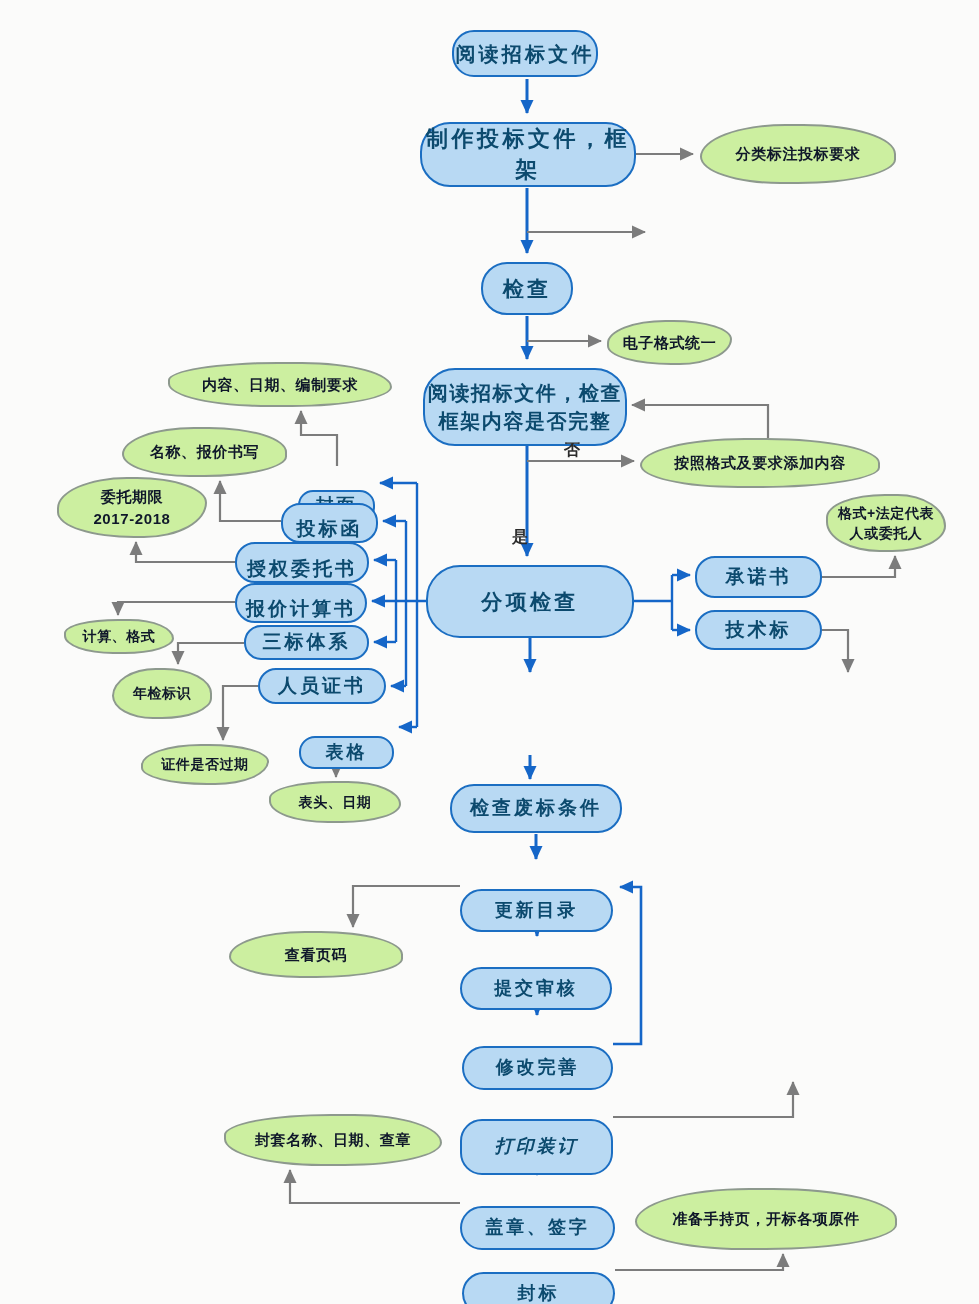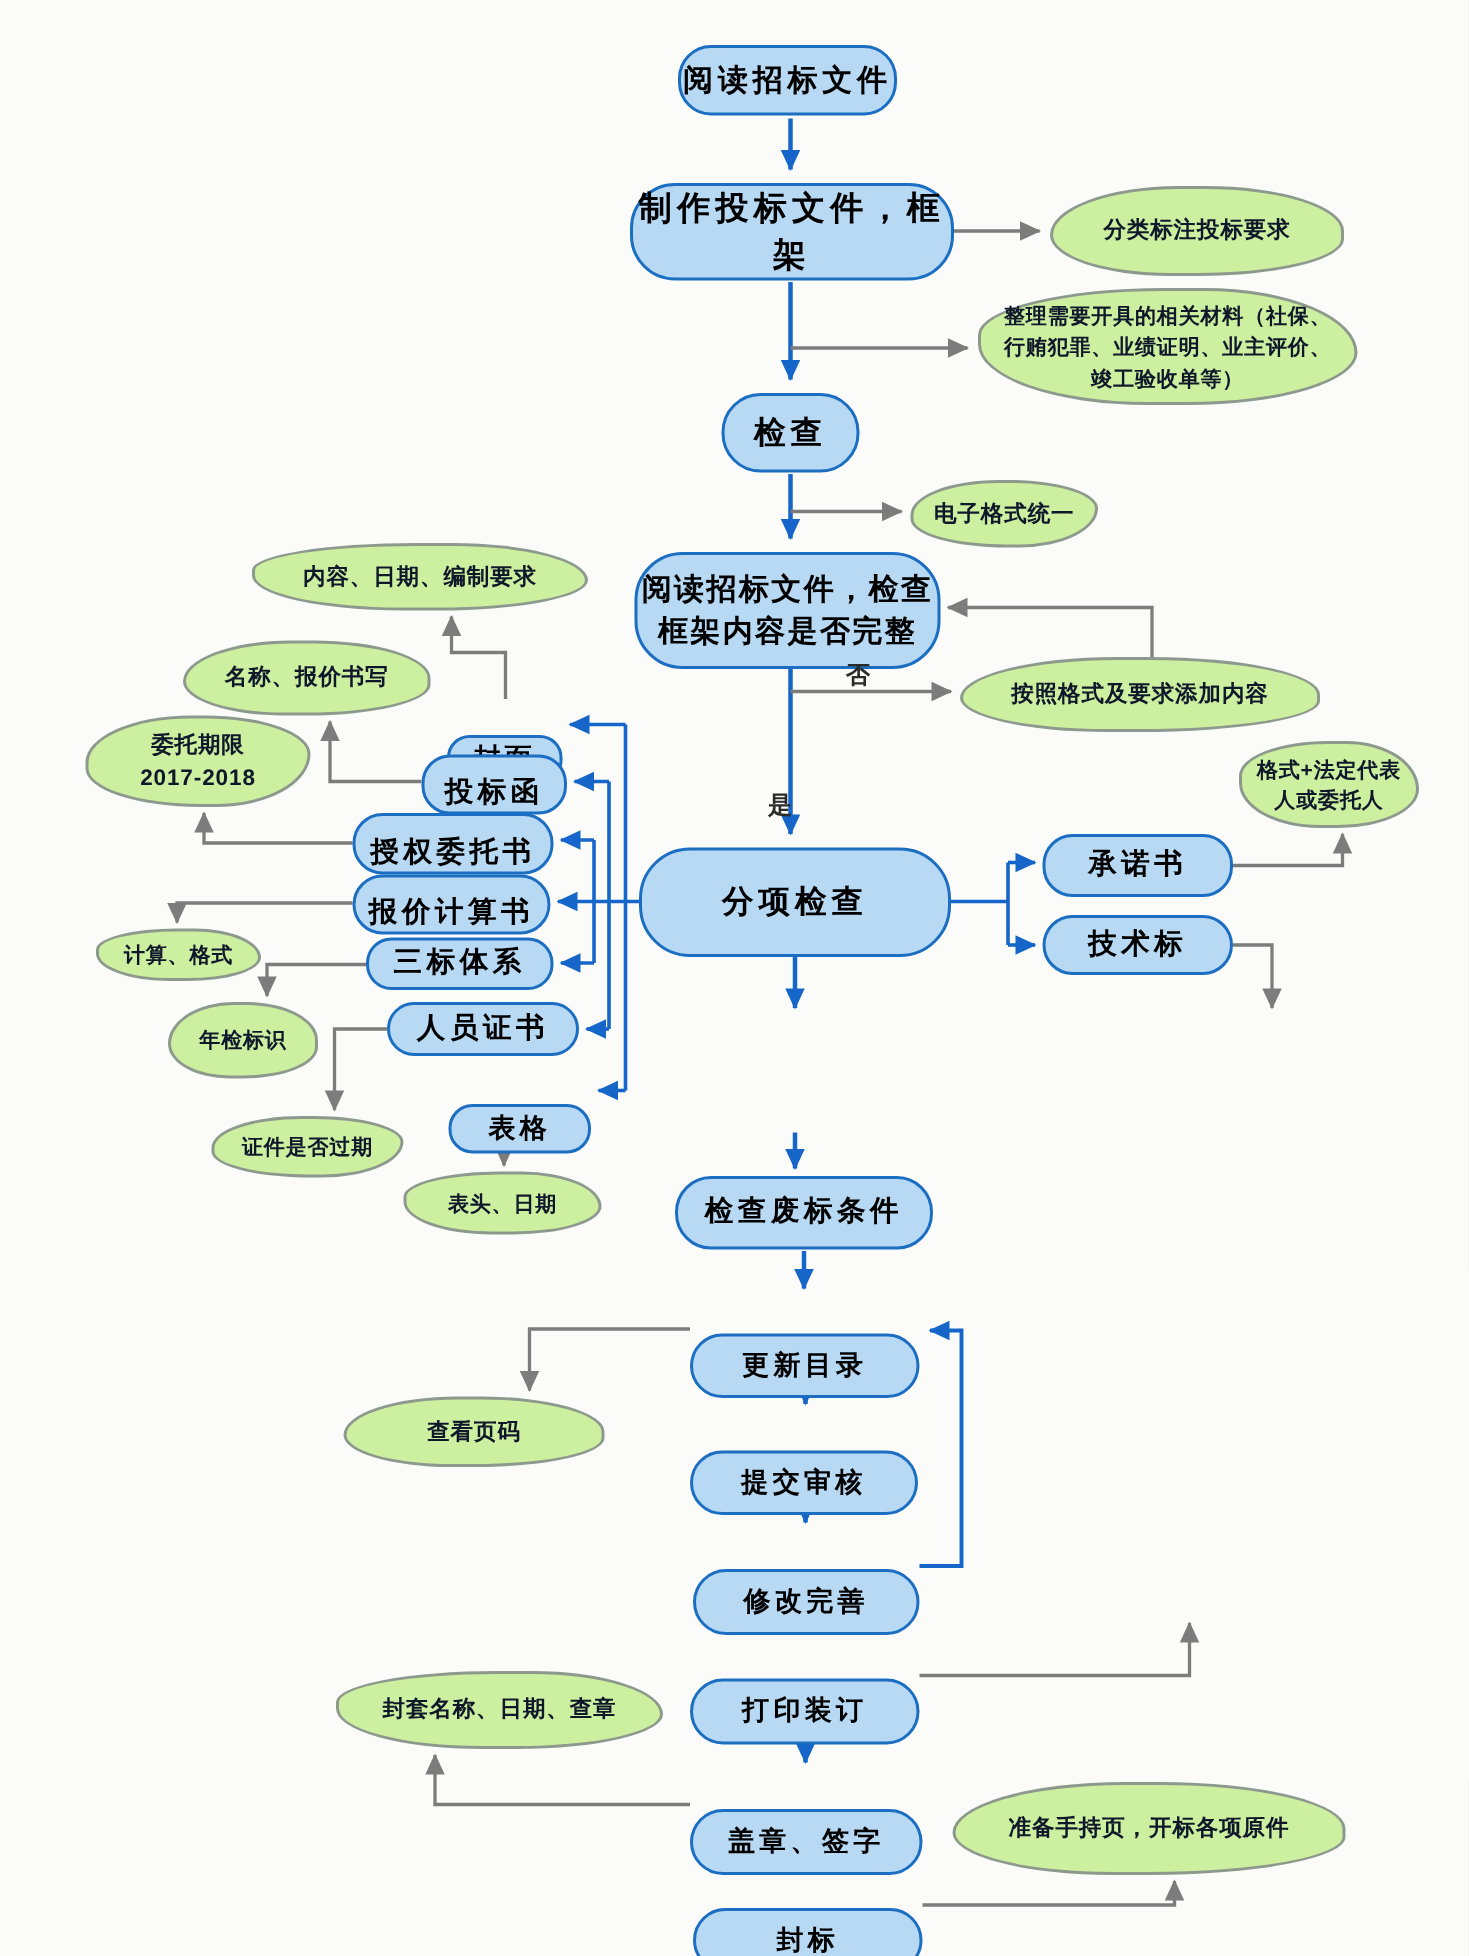--- a/index.html
+++ b/index.html
@@ -6,21 +6,21 @@
   #canvas{
     position:relative;width:979px;height:1304px;margin:0 auto;
     background:#fbfbfa;overflow:hidden;
     font-family:"Liberation Sans","DejaVu Sans",sans-serif;
   }
   #edges{position:absolute;left:0;top:0;pointer-events:none;}
   .bnode{
     position:absolute;box-sizing:border-box;
     background:#b8d9f3;border:2.5px solid #1b6ec2;border-radius:22px;
     display:flex;align-items:center;justify-content:center;
-    font-weight:bold;color:#000000;text-align:center;
+    font-weight:bold;color:#0c4a6e;text-align:center;
     white-space:pre-line;letter-spacing:0.16em;line-height:1.4;
   }
   .bnode.low{align-items:flex-end;padding-bottom:1px;line-height:1.1;}
   .cloud{
     position:absolute;box-sizing:border-box;
     background:#ccefa0;border:2px solid #8d998d;
     display:flex;align-items:center;justify-content:center;
     font-weight:600;color:#0f172a;text-align:center;
     white-space:pre-line;line-height:1.45;letter-spacing:0.04em;
   }
@@ -110,39 +110,36 @@
   <div class="bnode fs20" style="left:452px;top:30px;width:146px;height:47px;">阅读招标文件</div>
   <div class="bnode fs22" style="left:420px;top:122px;width:216px;height:65px;border-radius:30px;">制作投标文件，框架</div>
   <div class="bnode fs21" style="left:481px;top:262px;width:92px;height:53px;border-radius:26px;">检查</div>
   <div class="bnode fs20" style="left:423px;top:368px;width:204px;height:78px;border-radius:32px;letter-spacing:0.08em;">阅读招标文件，检查
 框架内容是否完整</div>
   <div class="bnode fs21" style="left:426px;top:565px;width:208px;height:73px;border-radius:34px;">分项检查</div>
   <div class="bnode fs19" style="left:450px;top:784px;width:172px;height:49px;border-radius:24px;">检查废标条件</div>
   <div class="bnode fs18" style="left:460px;top:865px;width:153px;height:43px;">更新目录</div>
   <div class="bnode fs18" style="left:460px;top:943px;width:152px;height:43px;">提交审核</div>
   <div class="bnode fs18" style="left:462px;top:1022px;width:151px;height:44px;">修改完善</div>
-  <div class="bnode fs18" style="left:460px;top:1095px;width:153px;height:44px;">打印装订</div>
+  <div class="bnode fs18" style="left:460px;top:1095px;width:153px;height:56px;font-style:italic;">打印装订</div>
   <div class="bnode fs18" style="left:460px;top:1182px;width:155px;height:44px;">盖章、签字</div>
   <div class="bnode fs18" style="left:462px;top:1248px;width:153px;height:43px;">封标</div>
 
   <div class="bnode fs18" style="left:298px;top:466px;width:77px;height:32px;border-radius:15px;">封面</div>
   <div class="bnode fs19 low" style="left:281px;top:503px;width:97px;height:40px;border-radius:19px;">投标函</div>
   <div class="bnode fs19 low" style="left:235px;top:542px;width:134px;height:41px;border-radius:20px;">授权委托书</div>
   <div class="bnode fs19 low" style="left:235px;top:583px;width:132px;height:40px;border-radius:20px;">报价计算书</div>
   <div class="bnode fs19" style="left:244px;top:625px;width:125px;height:35px;border-radius:17px;">三标体系</div>
   <div class="bnode fs19" style="left:258px;top:668px;width:128px;height:36px;border-radius:18px;">人员证书</div>
   <div class="bnode fs18" style="left:299px;top:712px;width:95px;height:33px;border-radius:16px;">表格</div>
 
   <div class="bnode fs19" style="left:695px;top:556px;width:127px;height:42px;border-radius:20px;">承诺书</div>
   <div class="bnode fs19" style="left:695px;top:610px;width:127px;height:40px;border-radius:20px;">技术标</div>
 
   <div class="cloud cfs15 blob-a" style="left:700px;top:124px;width:196px;height:60px;">分类标注投标要求</div>
-  <div class="cloud cfs14 blob-b" style="left:652px;top:192px;width:253px;height:78px;line-height:1.5;">整理需要开具的相关材料（社保、
-行贿犯罪、业绩证明、业主评价、
-竣工验收单等）</div>
   <div class="cloud cfs15 blob-c" style="left:607px;top:320px;width:125px;height:45px;">电子格式统一</div>
   <div class="cloud cfs15 blob-a" style="left:640px;top:438px;width:240px;height:50px;">按照格式及要求添加内容</div>
   <div class="cloud cfs14 blob-b" style="left:826px;top:494px;width:120px;height:58px;">格式+法定代表
 人或委托人</div>
   <div class="cloud cfs15 blob-b" style="left:168px;top:362px;width:224px;height:45px;">内容、日期、编制要求</div>
   <div class="cloud cfs15 blob-a" style="left:122px;top:427px;width:165px;height:50px;">名称、报价书写</div>
   <div class="cloud cfs15 blob-c" style="left:57px;top:477px;width:150px;height:61px;">委托期限
 2017-2018</div>
   <div class="cloud cfs14 blob-b" style="left:64px;top:619px;width:110px;height:35px;">计算、格式</div>
   <div class="cloud cfs14 blob-a" style="left:112px;top:668px;width:100px;height:51px;">年检标识</div>

